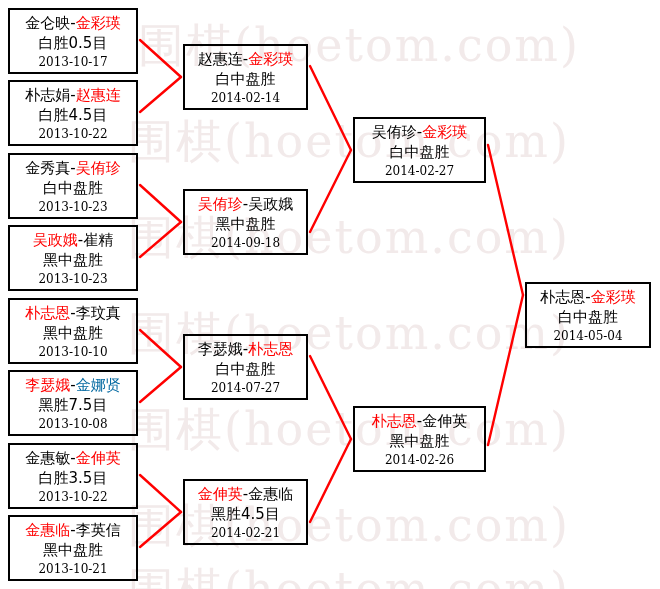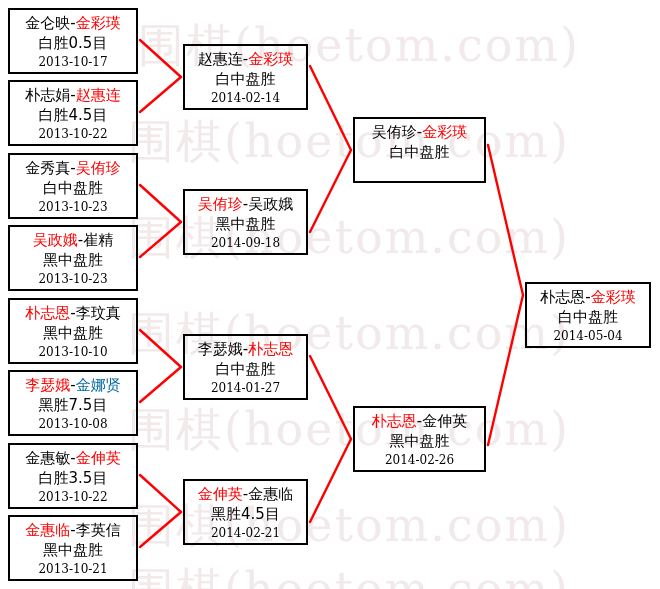--- a/index.html
+++ b/index.html
@@ -166,30 +166,31 @@
         <div class="line-date">2014-02-14</div>
       </div>
       <div class="match-box" style="left: 183px; top: 189px; width: 125px; height: 66px; border-color: rgb(0, 0, 0);">
         <div class="line-players"><span class="p-win" style="color: rgb(255, 0, 0);">吴侑珍</span><span class="sep">-</span><span class="p-lose" style="color: rgb(0, 0, 0);">吴政娥</span></div>
         <div class="line-result">黑中盘胜</div>
         <div class="line-date">2014-09-18</div>
       </div>
       <div class="match-box" style="left: 183px; top: 334px; width: 125px; height: 66px; border-color: rgb(0, 0, 0);">
         <div class="line-players"><span class="p-lose" style="color: rgb(0, 0, 0);">李瑟娥</span><span class="sep">-</span><span class="p-win" style="color: rgb(255, 0, 0);">朴志恩</span></div>
         <div class="line-result">白中盘胜</div>
-        <div class="line-date">2014-01-27</div>
+        <div class="line-date">2014-07-27</div>
       </div>
       <div class="match-box" style="left: 183px; top: 479px; width: 125px; height: 66px; border-color: rgb(0, 0, 0);">
         <div class="line-players"><span class="p-win" style="color: rgb(255, 0, 0);">金伸英</span><span class="sep">-</span><span class="p-lose" style="color: rgb(0, 0, 0);">金惠临</span></div>
         <div class="line-result">黑胜4.5目</div>
         <div class="line-date">2014-02-21</div>
       </div>
       <div class="match-box" style="left: 353px; top: 117px; width: 133px; height: 66px; border-color: rgb(0, 0, 0);">
         <div class="line-players"><span class="p-lose" style="color: rgb(0, 0, 0);">吴侑珍</span><span class="sep">-</span><span class="p-win" style="color: rgb(255, 0, 0);">金彩瑛</span></div>
         <div class="line-result">白中盘胜</div>
+        <div class="line-date">2014-02-27</div>
       </div>
       <div class="match-box" style="left: 353px; top: 406px; width: 133px; height: 66px; border-color: rgb(0, 0, 0);">
         <div class="line-players"><span class="p-win" style="color: rgb(255, 0, 0);">朴志恩</span><span class="sep">-</span><span class="p-lose" style="color: rgb(0, 0, 0);">金伸英</span></div>
         <div class="line-result">黑中盘胜</div>
         <div class="line-date">2014-02-26</div>
       </div>
       <div class="match-box" style="left: 525px; top: 262px; width: 126px; height: 66px; border-color: rgb(0, 0, 0); margin-top: 20px;">
         <div class="line-players"><span class="p-lose" style="color: rgb(0, 0, 0);">朴志恩</span><span class="sep">-</span><span class="p-win" style="color: rgb(255, 0, 0);">金彩瑛</span></div>
         <div class="line-result">白中盘胜</div>
         <div class="line-date">2014-05-04</div>

